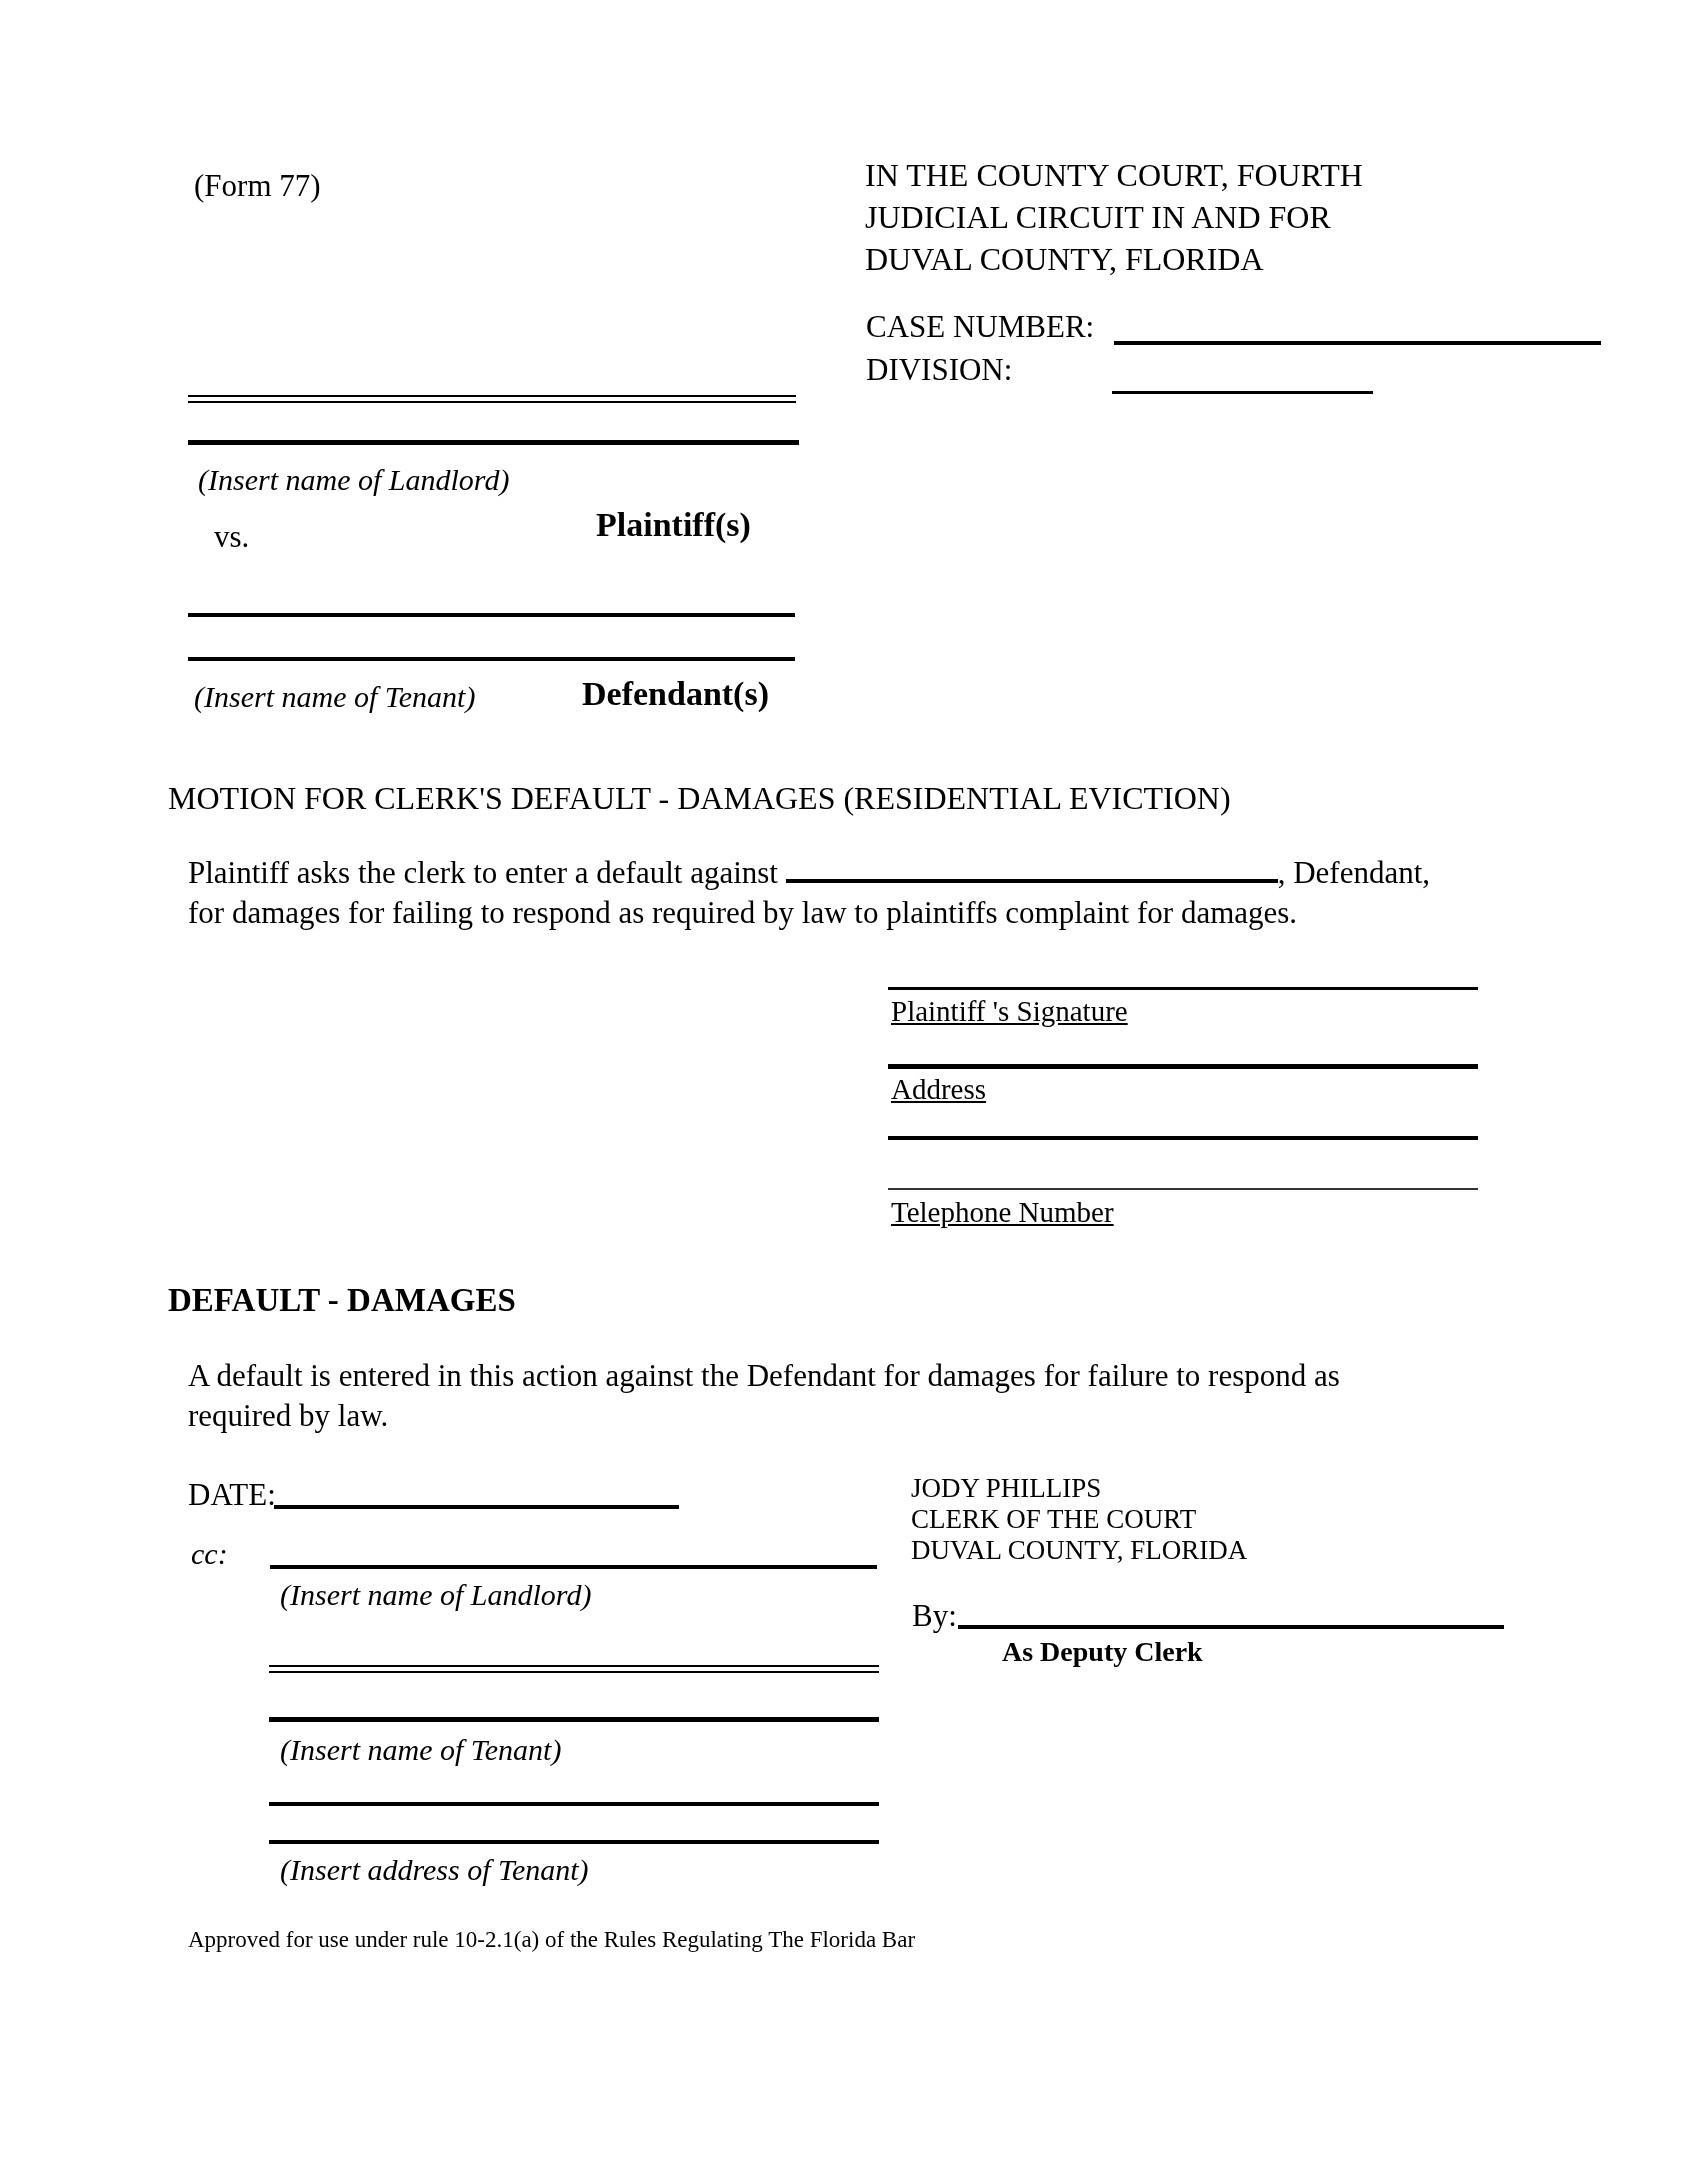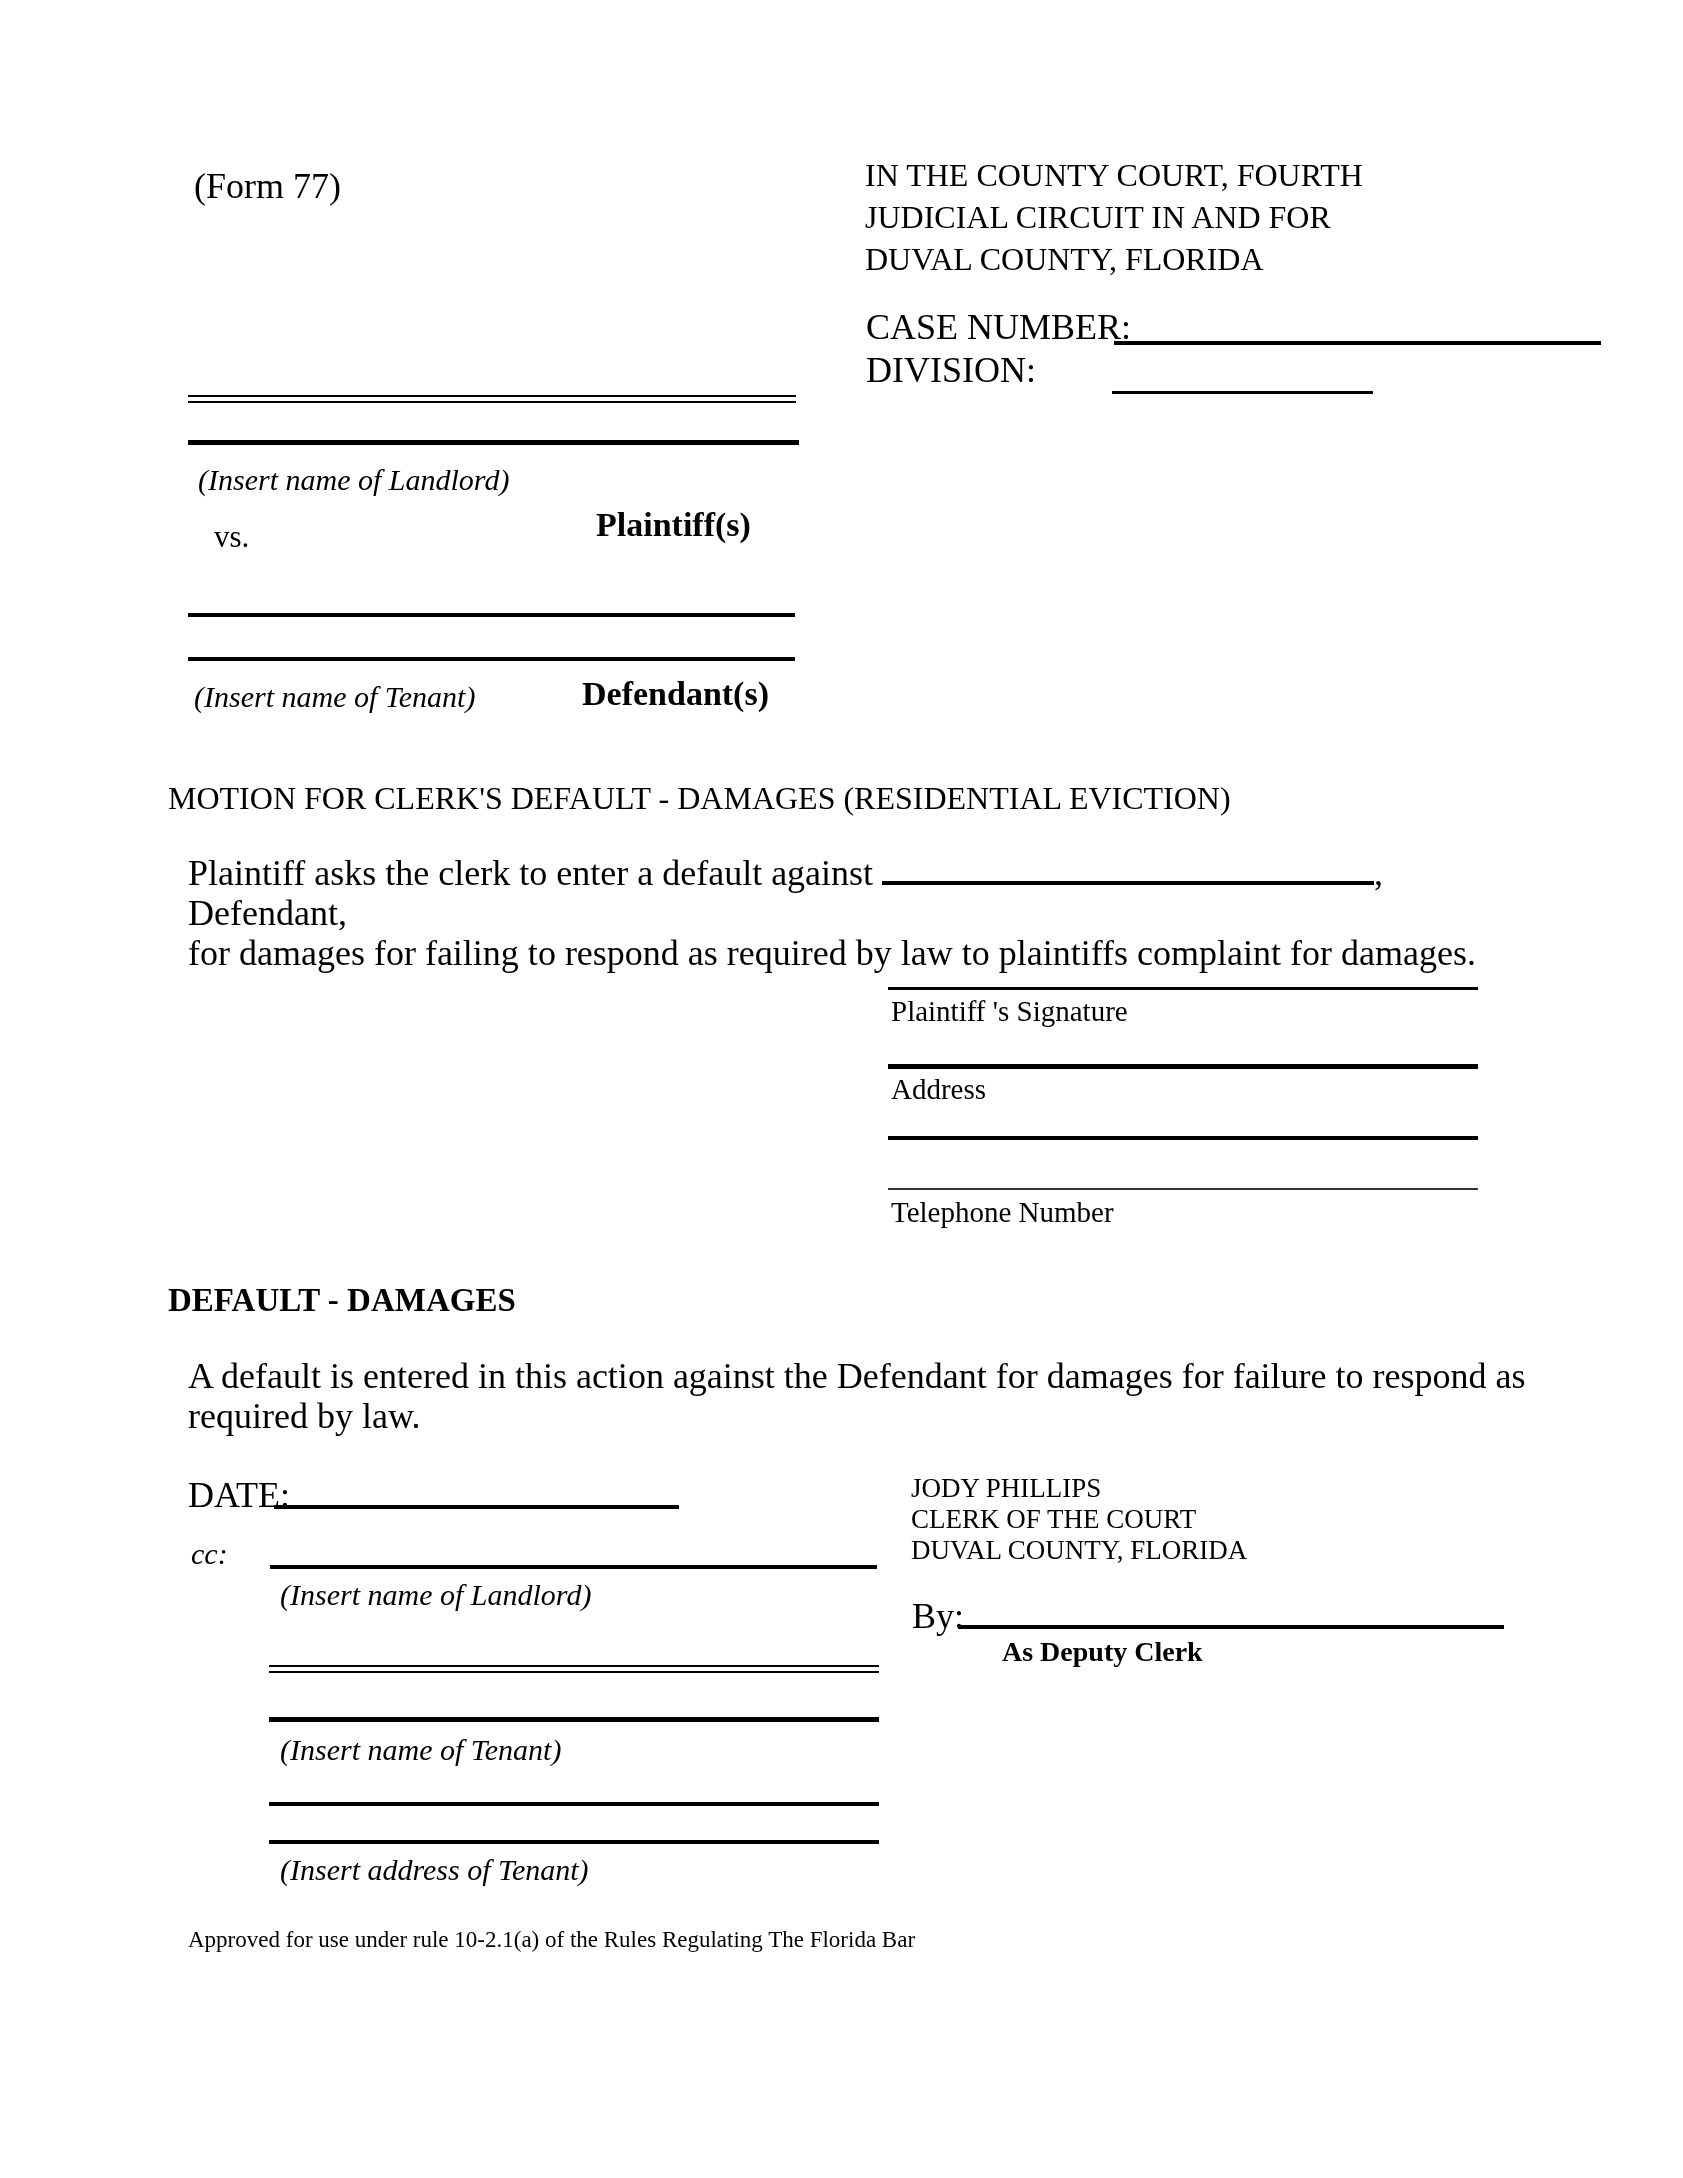--- a/index.html
+++ b/index.html
@@ -10,23 +10,23 @@
     font-family:"Liberation Serif","DejaVu Serif",serif;
     color:#000000;
     overflow:hidden;
   }
   .abs{position:absolute;white-space:nowrap;}
   .rule{position:absolute;background:#000000;}
   .rule-thin{position:absolute;background:#333333;}
   .rule-double{position:absolute;height:4px;background:transparent;
     border-top:2px solid #000000;border-bottom:2px solid #000000;}
   .b{font-weight:bold;}
-  .body-text{font-size:36px;line-height:40px;}
+  .body-text{font-size:31px;line-height:40px;}
   .hint{font-size:30px;font-style:italic;}
-  .sig-label{font-size:29px;}
+  .sig-label{font-size:29px;text-decoration:underline;}
   .clerk{font-size:27px;line-height:31px;}
   .center{white-space:nowrap;}
   .blank-inline{display:inline-block;width:492px;border-bottom:4px solid #000000;}
   .wrap{white-space:normal;}
 </style>
 </head>
 <body>
 
 <div id="page">
 

